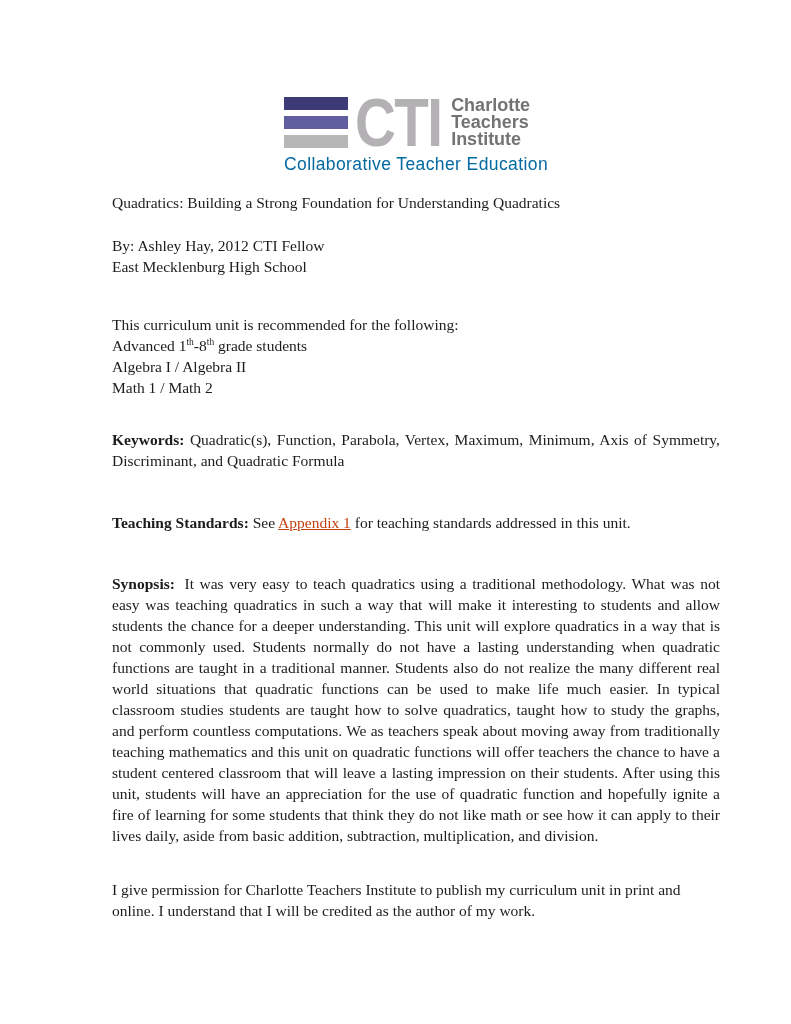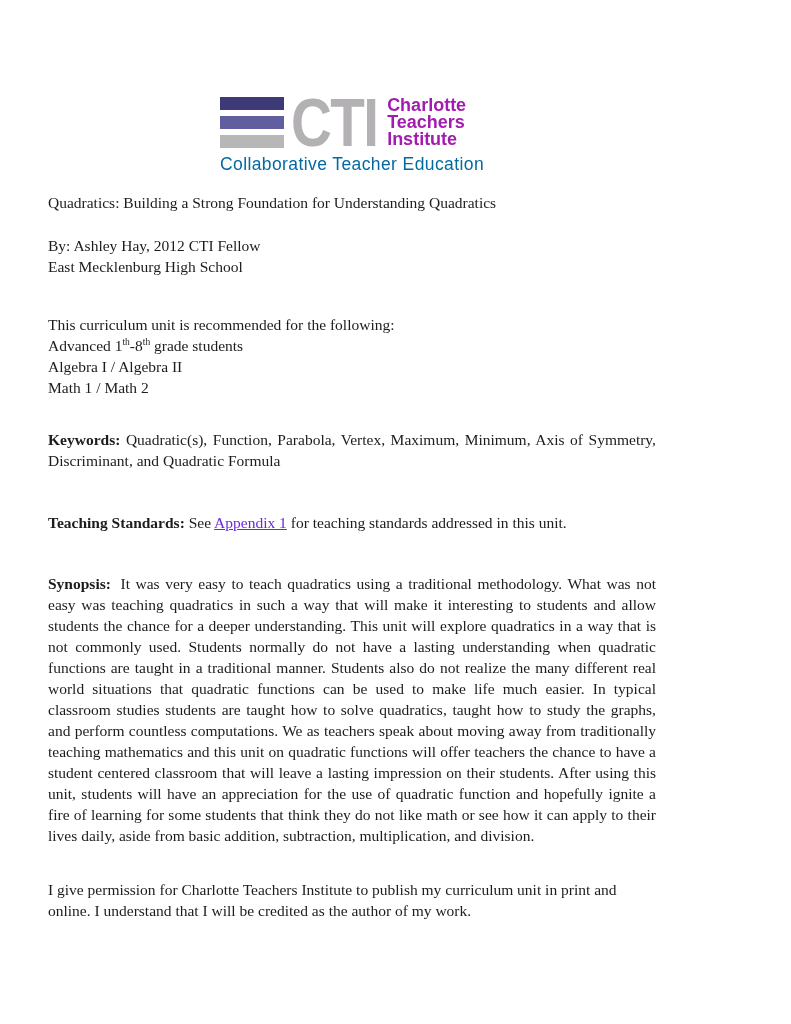--- a/index.html
+++ b/index.html
@@ -9,21 +9,21 @@
   }
   body {
     width: 791px;
     height: 1024px;
     font-family: "Liberation Serif", serif;
     color: #1c1c1c;
     overflow: hidden;
   }
   .page {
     width: 608px;
-    margin: 0 auto 0 48px;
+    margin: 0 auto 0 112px;
   }
   
   .logo {
     width: fit-content;
     margin: 95px auto 0 auto;
     font-family: "Liberation Sans", sans-serif;
   }
   .logo-row {
     display: flex;
     align-items: center;
@@ -50,21 +50,21 @@
     letter-spacing: -2px;
     transform: scaleX(0.82);
     transform-origin: left center;
     margin-right: -9px;
   }
   .logo-name {
     display: flex;
     flex-direction: column;
     font-size: 18px;
     font-weight: bold;
-    color: #a21caf;
+    color: #737373;
     line-height: 17px;
     letter-spacing: 0px;
   }
   .logo-tagline {
     margin-top: 4px;
     font-size: 17.5px;
     color: #0369a1;
     letter-spacing: 0.4px;
     text-align: left;
     white-space: nowrap;
@@ -89,21 +89,21 @@
   }
   .justified { text-align: justify; }
   .keywords-block { margin-top: 31px; }
   .standards-block { margin-top: 41px; }
   .synopsis-block { margin-top: 40px; }
   .plan-block { margin-top: 30px; }
   .permission-block { margin-top: 33px; }
   .lead { font-weight: bold; }
   .lead.gap { margin-right: 4px; }
   a.doc-link {
-    color: #6d28d9;
+    color: #c2410c;
     text-decoration: underline;
     cursor: pointer;
   }
 </style>
 </head>
 <body>
 
 <div class="page">
 
   <div class="logo">

